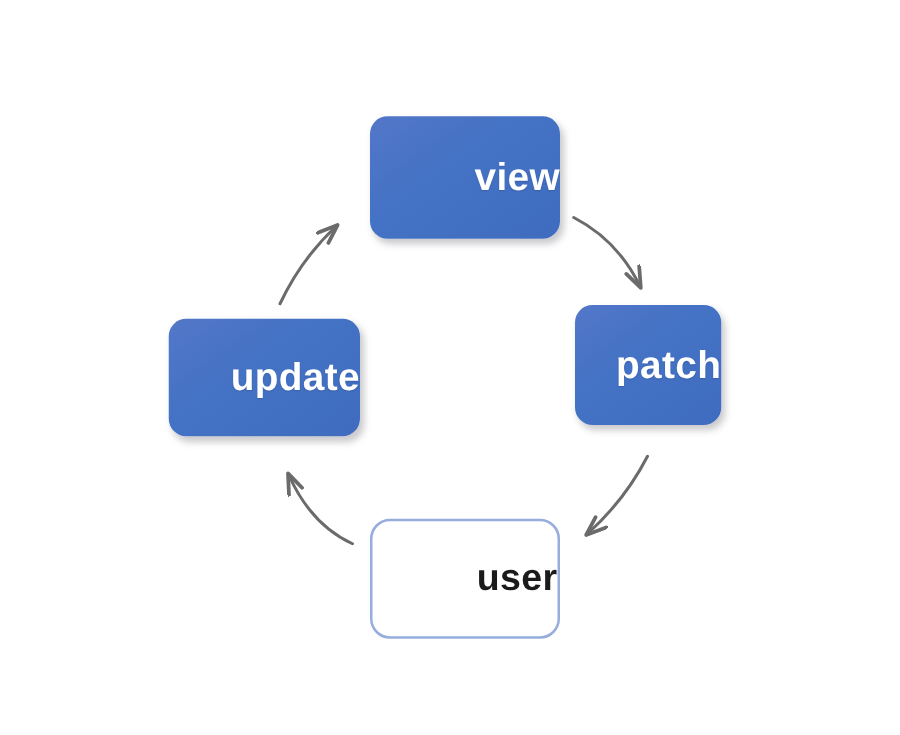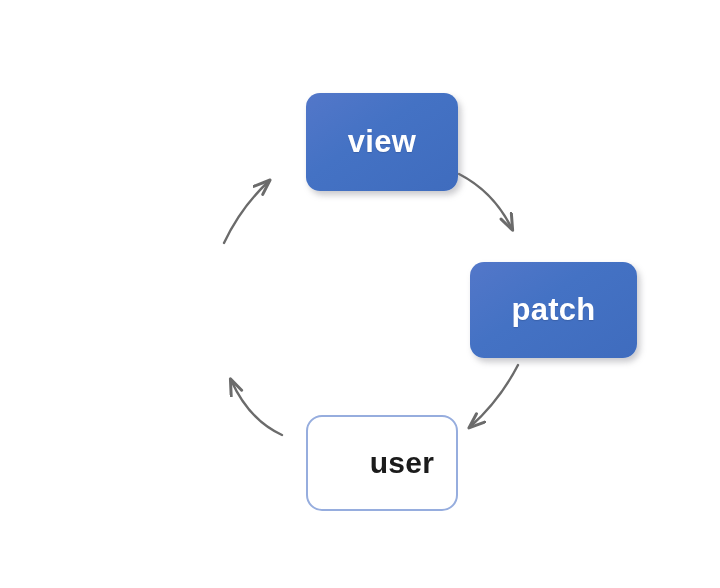--- a/index.html
+++ b/index.html
@@ -24,24 +24,23 @@
     left: 0;
     top: 0;
     width: 720px;
     height: 588px;
     pointer-events: none;
   }
   .node {
     position: absolute;
     display: flex;
     align-items: center;
-    justify-content: center;
+    justify-content: flex-end;
     box-sizing: border-box;
     border-radius: 14px;
-    margin-left: 10px;
   }
   .node-filled {
     background: linear-gradient(145deg, #5377c9 0%, #4472c4 42%, #3f6cbe 100%);
     box-shadow: 3px 4px 6px rgba(120,120,130,0.40);
     border: none;
   }
   .node-filled .node-label {
     color: #ffffff;
     font-weight: bold;
     font-size: 31px;
@@ -55,21 +54,21 @@
     box-shadow: none;
     padding-left: 40px;
   }
   .node-outline .node-label {
     color: #1b1b1b;
     font-weight: bold;
     font-size: 30px;
     letter-spacing: 0.3px;
   }
   #node-view   { left: 296px; top: 93px;  width: 152px; height: 98px; }
-  #node-patch  { left: 460px; top: 262px; width: 167px; height: 96px; }
+  #node-patch  { left: 460px; top: 244px; width: 117px; height: 96px; }
   #node-update { left: 135px; top: 255px; width: 153px; height: 94px; }
   #node-user   { left: 296px; top: 415px; width: 152px; height: 96px; }
 </style>
 </head>
 <body>
 
 <div id="canvas">
 
   <svg class="arrows-layer" viewBox="0 0 720 588" width="720" height="588" xmlns="http://www.w3.org/2000/svg">
     <defs>
@@ -92,14 +91,17 @@
   </div>
 
   <div id="node-patch" class="node node-filled">
     <span class="node-label">patch</span>
   </div>
 
   <div id="node-user" class="node node-outline">
     <span class="node-label">user</span>
   </div>
 
+  <div id="node-update" class="node node-filled">
+    <span class="node-label">update</span>
+  </div>
 
 </div>
 
 </body></html>

